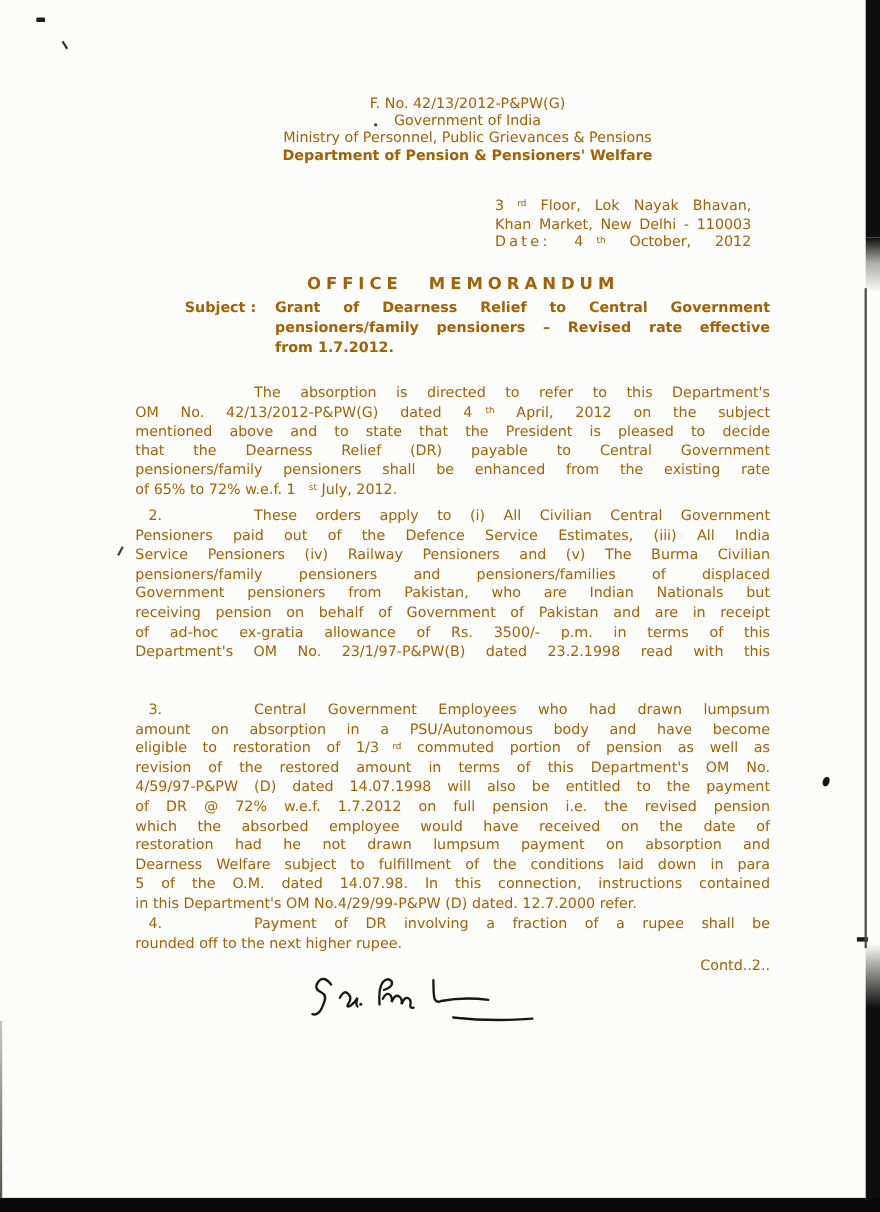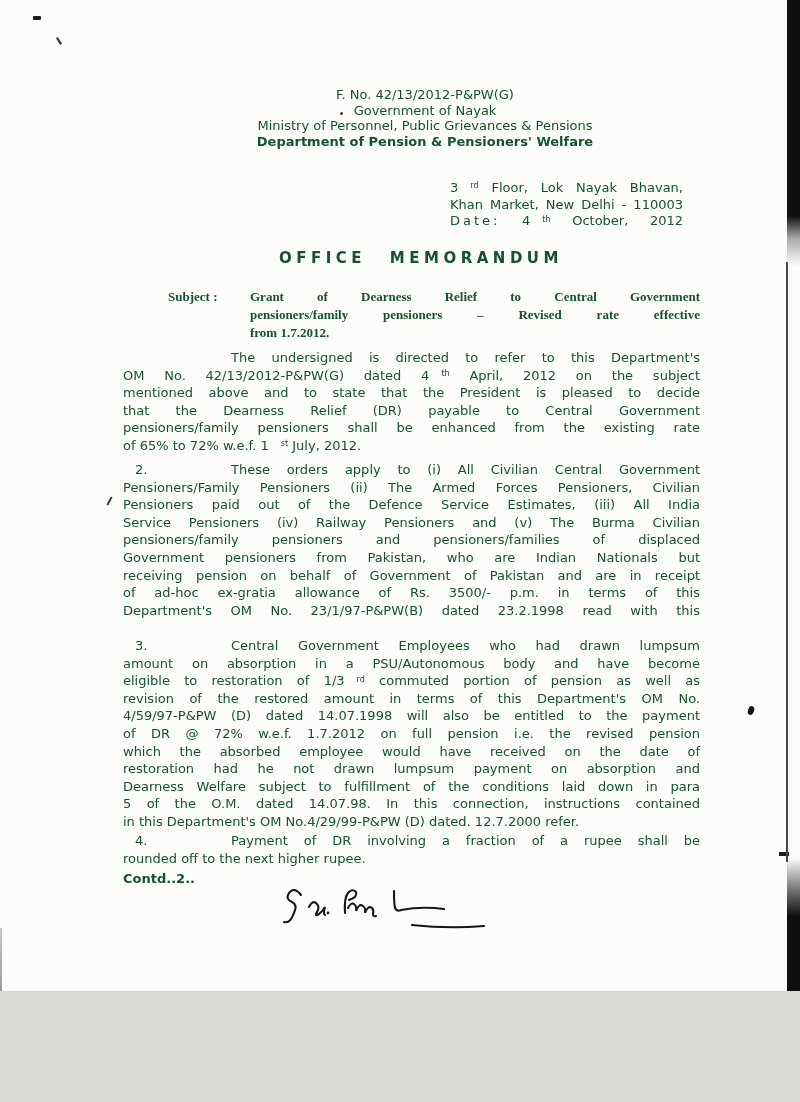--- a/index.html
+++ b/index.html
@@ -1,45 +1,45 @@
 <!DOCTYPE html>
 <html><head>
 <meta charset="utf-8">
 <style>
   html,body{margin:0;padding:0;background:#d9d9d6;}
   .page{
-    position:relative;width:800px;height:991px;margin:0 auto;
+    position:relative;width:800px;height:1102px;margin:0 auto;
     background:#fcfcfa;overflow:hidden;
-    font-family:"DejaVu Sans",sans-serif;color:#14532d;
+    font-family:"DejaVu Sans",sans-serif;color:#a16207;
   }
   
   .hdr{position:absolute;left:136px;top:87px;width:578px;text-align:center;
        font-size:13px;line-height:15.6px;}
   .hdr .dept{font-weight:bold;}
   
   .addr{position:absolute;left:450px;top:180px;width:233px;font-size:13px;line-height:16.6px;}
   .addr .tline{text-align:justify;text-align-last:justify;}
   
   .om-title{position:absolute;left:136px;top:249px;width:570px;text-align:center;
             font-weight:bold;font-size:15px;letter-spacing:4.5px;word-spacing:14px;}
   
-  .subject{position:absolute;left:123px;top:288px;width:577px;font-weight:bold;
-           font-size:13px;line-height:18px;font-family:Liberation Serif, serif;}
+  .subject{position:absolute;left:123px;top:272px;width:577px;font-weight:bold;
+           font-size:13px;line-height:18px;}
   .subject .lbl{position:absolute;left:45px;top:0;}
   .subject .sub-body{margin-left:127px;}
   
   .para{position:absolute;left:123px;width:577px;font-size:13px;line-height:17.6px;}
   .para .pnum{position:absolute;left:12px;top:0;}
   .para .tline:first-child{padding-left:108px;}
   .tline{text-align:justify;}
   .tline.jl{text-align-last:justify;}
   sup{font-size:.62em;line-height:0;position:relative;vertical-align:baseline;top:-.45em;padding-left:12px;}
   .ls{letter-spacing:3px;}
   
-  .contd{position:absolute;left:123px;top:871px;width:577px;text-align:left;font-size:13px;font-weight:bold;}
+  .contd{position:absolute;left:123px;top:871px;width:577px;text-align:right;font-size:13px;}
   .sig{position:absolute;left:282px;top:884px;}
   
   .art{position:absolute;}
   .art-dash{left:33px;top:16px;width:8px;height:4px;background:#1f1f1f;border-radius:1px;}
   .art-tick{left:55px;top:40px;width:8px;height:2px;background:#2e2e2e;transform:rotate(58deg);}
   .art-dot-hdr{left:340px;top:112px;width:3px;height:3px;background:#3a3a3a;border-radius:50%;}
   .art-slash{left:105px;top:500px;width:9px;height:2px;background:#3c3c3c;transform:rotate(-62deg);}
   .art-spot{left:748px;top:706px;width:6px;height:9px;background:#141414;border-radius:50%;transform:rotate(20deg);}
   .art-bracket{left:779px;top:852px;width:10px;height:4px;background:#1a1a1a;}
   .art-band-top{left:787px;top:0;width:13px;height:216px;background:#0f0f0f;}
@@ -52,21 +52,21 @@
                  background:linear-gradient(180deg,#c7c7c4,#55554f);}
   .art-bottom-band{left:0;top:1089px;width:800px;height:13px;background:#0a0a0a;}
 </style>
 </head>
 <body>
 
 <div class="page">
 
   <div class="hdr">
     <div>F. No. 42/13/2012-P&amp;PW(G)</div>
-    <div>Government of Nayak</div>
+    <div>Government of India</div>
     <div>Ministry of Personnel, Public Grievances &amp; Pensions</div>
     <div class="dept">Department of Pension &amp; Pensioners' Welfare</div>
   </div>
 
   <div class="addr">
       <div class="tline jl"><span>3</span><sup>rd</sup><span> Floor, Lok Nayak Bhavan,</span></div>
       <div class="tline jl"><span>Khan Market, New Delhi - 110003</span></div>
       <div class="tline"><span class="ls">Date:</span><span> 4</span><sup>th</sup><span> October, 2012</span></div>
     </div>
 
@@ -77,34 +77,33 @@
     <div class="sub-body">
         <div class="tline jl"><span>Grant of Dearness Relief to Central Government</span></div>
         <div class="tline jl"><span>pensioners/family pensioners – Revised rate effective</span></div>
         <div class="tline"><span>from 1.7.2012.</span></div>
       </div>
   </div>
 
   <div class="para" style="top:349px">
     <span class="pnum"></span>
     <div>
-        <div class="tline jl"><span>The undersigned is directed to refer to this Department's</span></div>
+        <div class="tline jl"><span>The absorption is directed to refer to this Department's</span></div>
         <div class="tline jl"><span>OM No. 42/13/2012-P&amp;PW(G) dated 4</span><sup>th</sup><span> April, 2012 on the subject</span></div>
         <div class="tline jl"><span>mentioned above and to state that the President is pleased to decide</span></div>
         <div class="tline jl"><span>that the Dearness Relief (DR) payable to Central Government</span></div>
         <div class="tline jl"><span>pensioners/family pensioners shall be enhanced from the existing rate</span></div>
         <div class="tline"><span>of 65% to 72% w.e.f. 1</span><sup>st</sup><span> July, 2012.</span></div>
       </div>
   </div>
 
   <div class="para" style="top:461px">
     <span class="pnum">2.</span>
     <div>
         <div class="tline jl"><span>These orders apply to (i) All Civilian Central Government</span></div>
-        <div class="tline jl"><span>Pensioners/Family Pensioners (ii) The Armed Forces Pensioners, Civilian</span></div>
         <div class="tline jl"><span>Pensioners paid out of the Defence Service Estimates, (iii) All India</span></div>
         <div class="tline jl"><span>Service Pensioners (iv) Railway Pensioners and (v) The Burma Civilian</span></div>
         <div class="tline jl"><span>pensioners/family pensioners and pensioners/families of displaced</span></div>
         <div class="tline jl"><span>Government pensioners from Pakistan, who are Indian Nationals but</span></div>
         <div class="tline jl"><span>receiving pension on behalf of Government of Pakistan and are in receipt</span></div>
         <div class="tline jl"><span>of ad-hoc ex-gratia allowance of Rs. 3500/- p.m. in terms of this</span></div>
         <div class="tline jl"><span>Department's OM No. 23/1/97-P&amp;PW(B) dated 23.2.1998 read with this</span></div>
       </div>
   </div>
 

